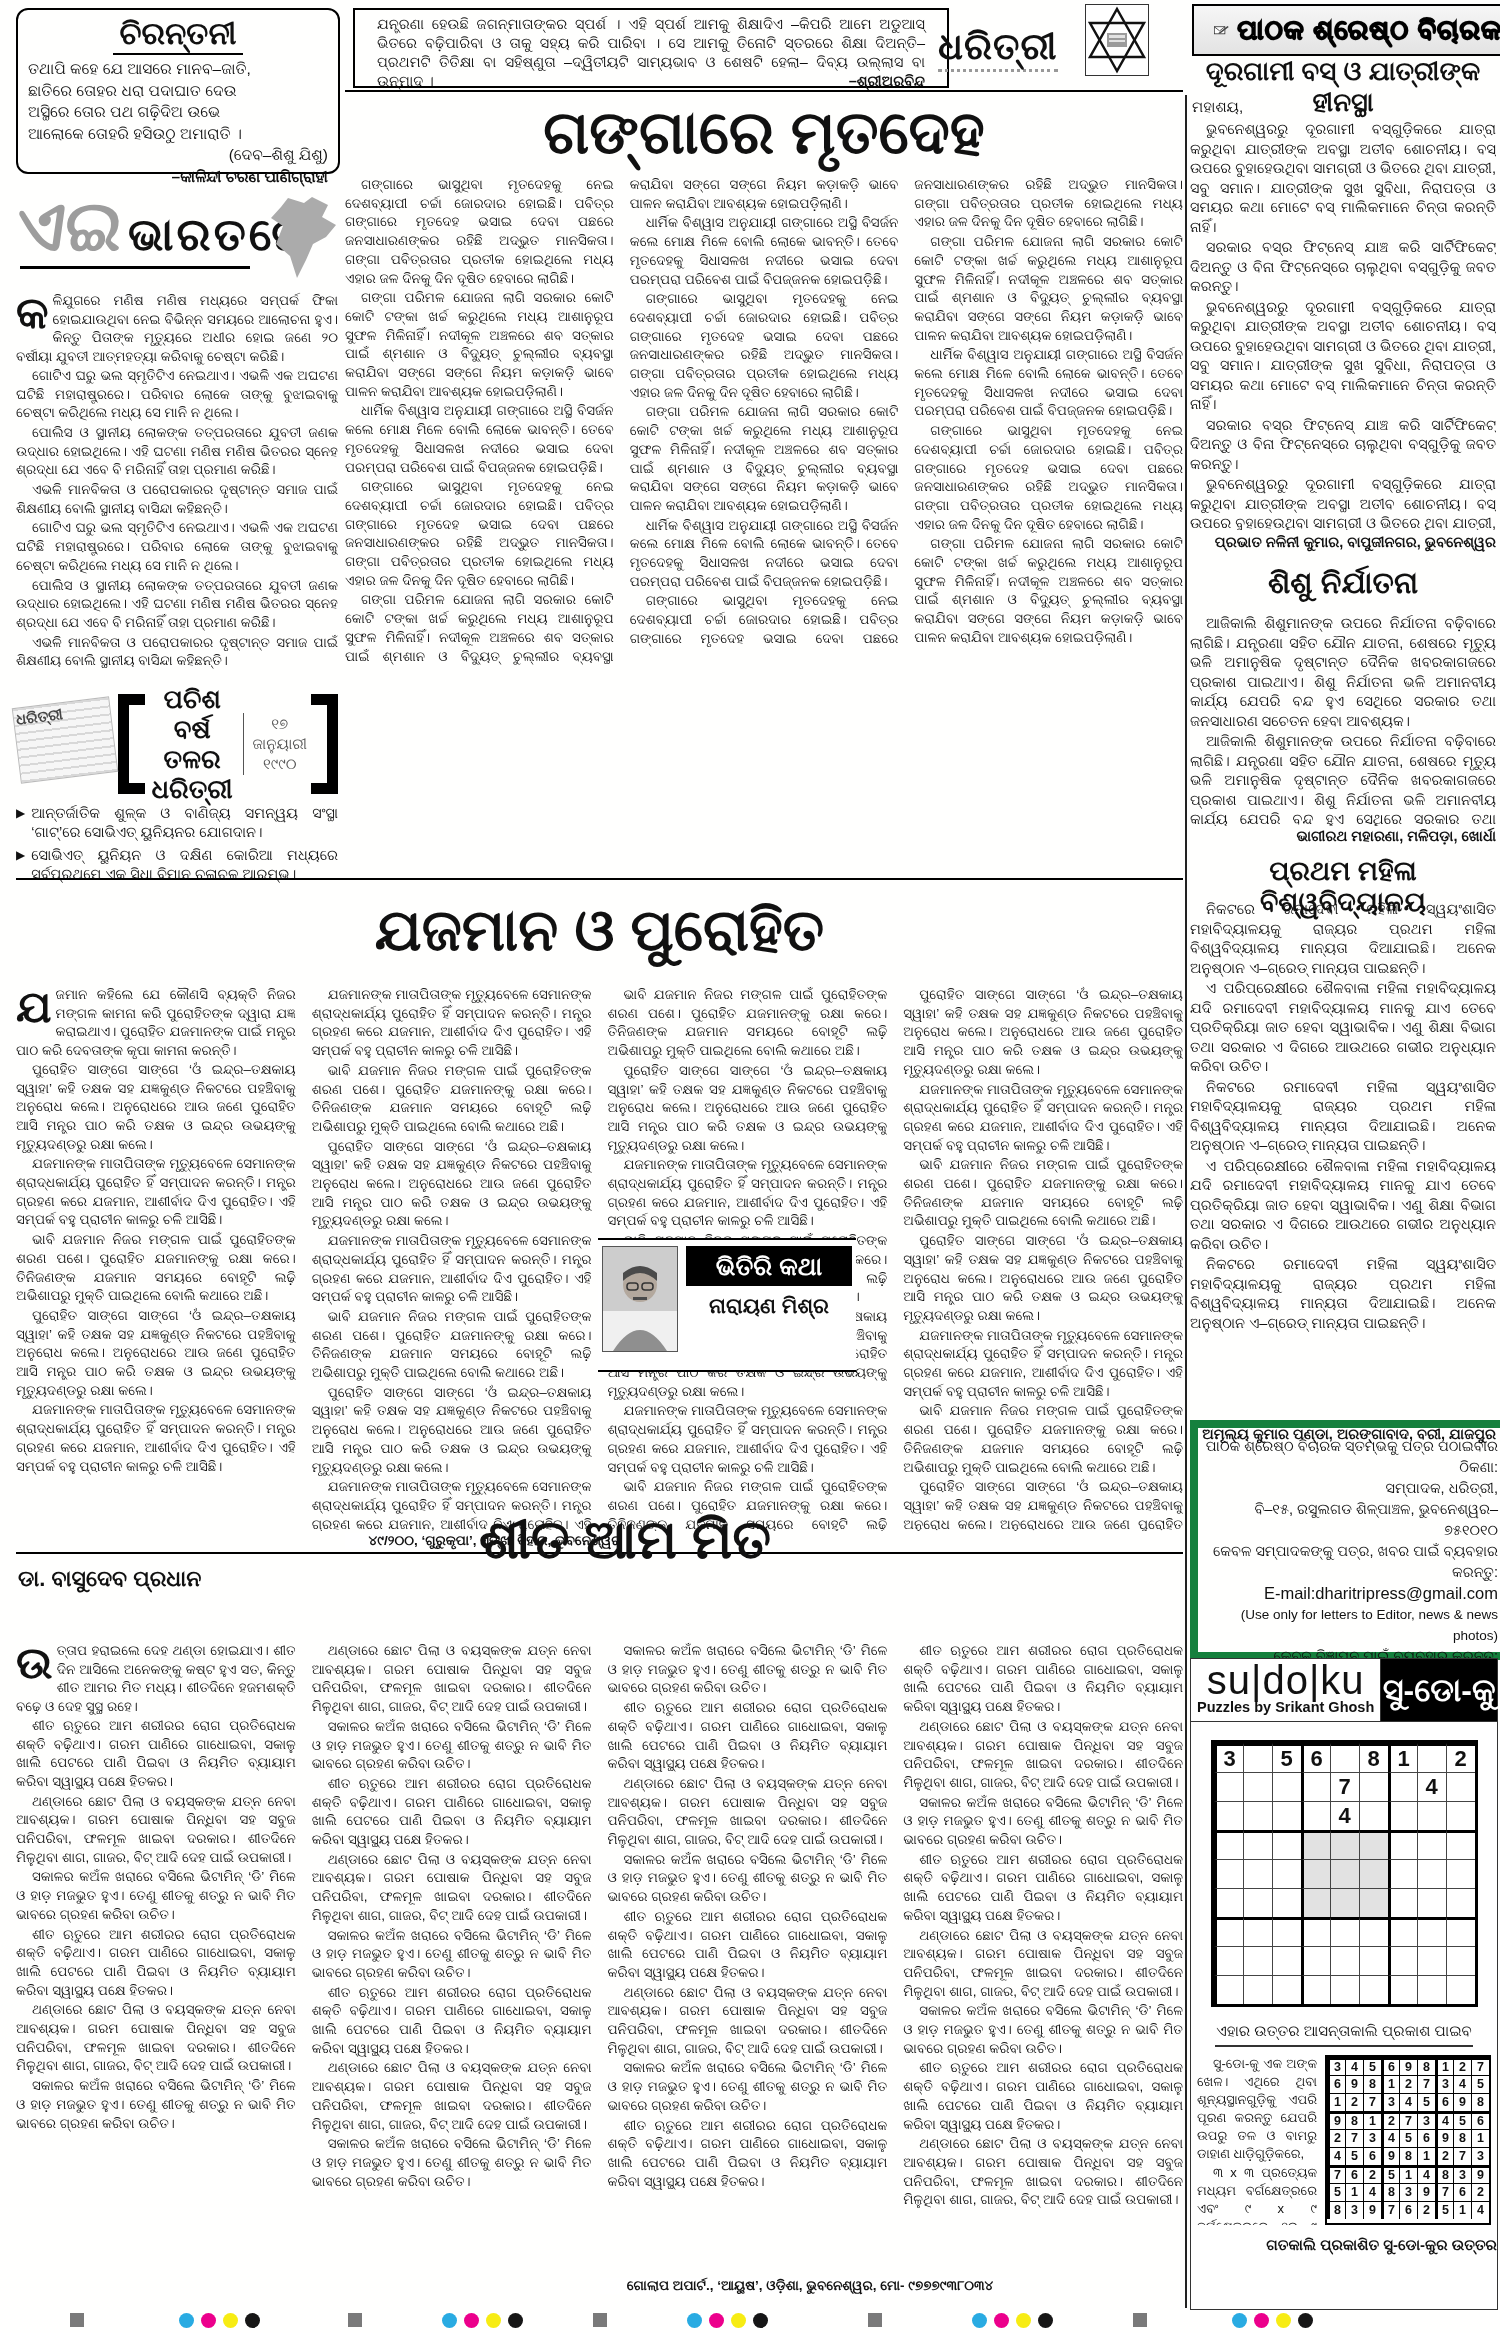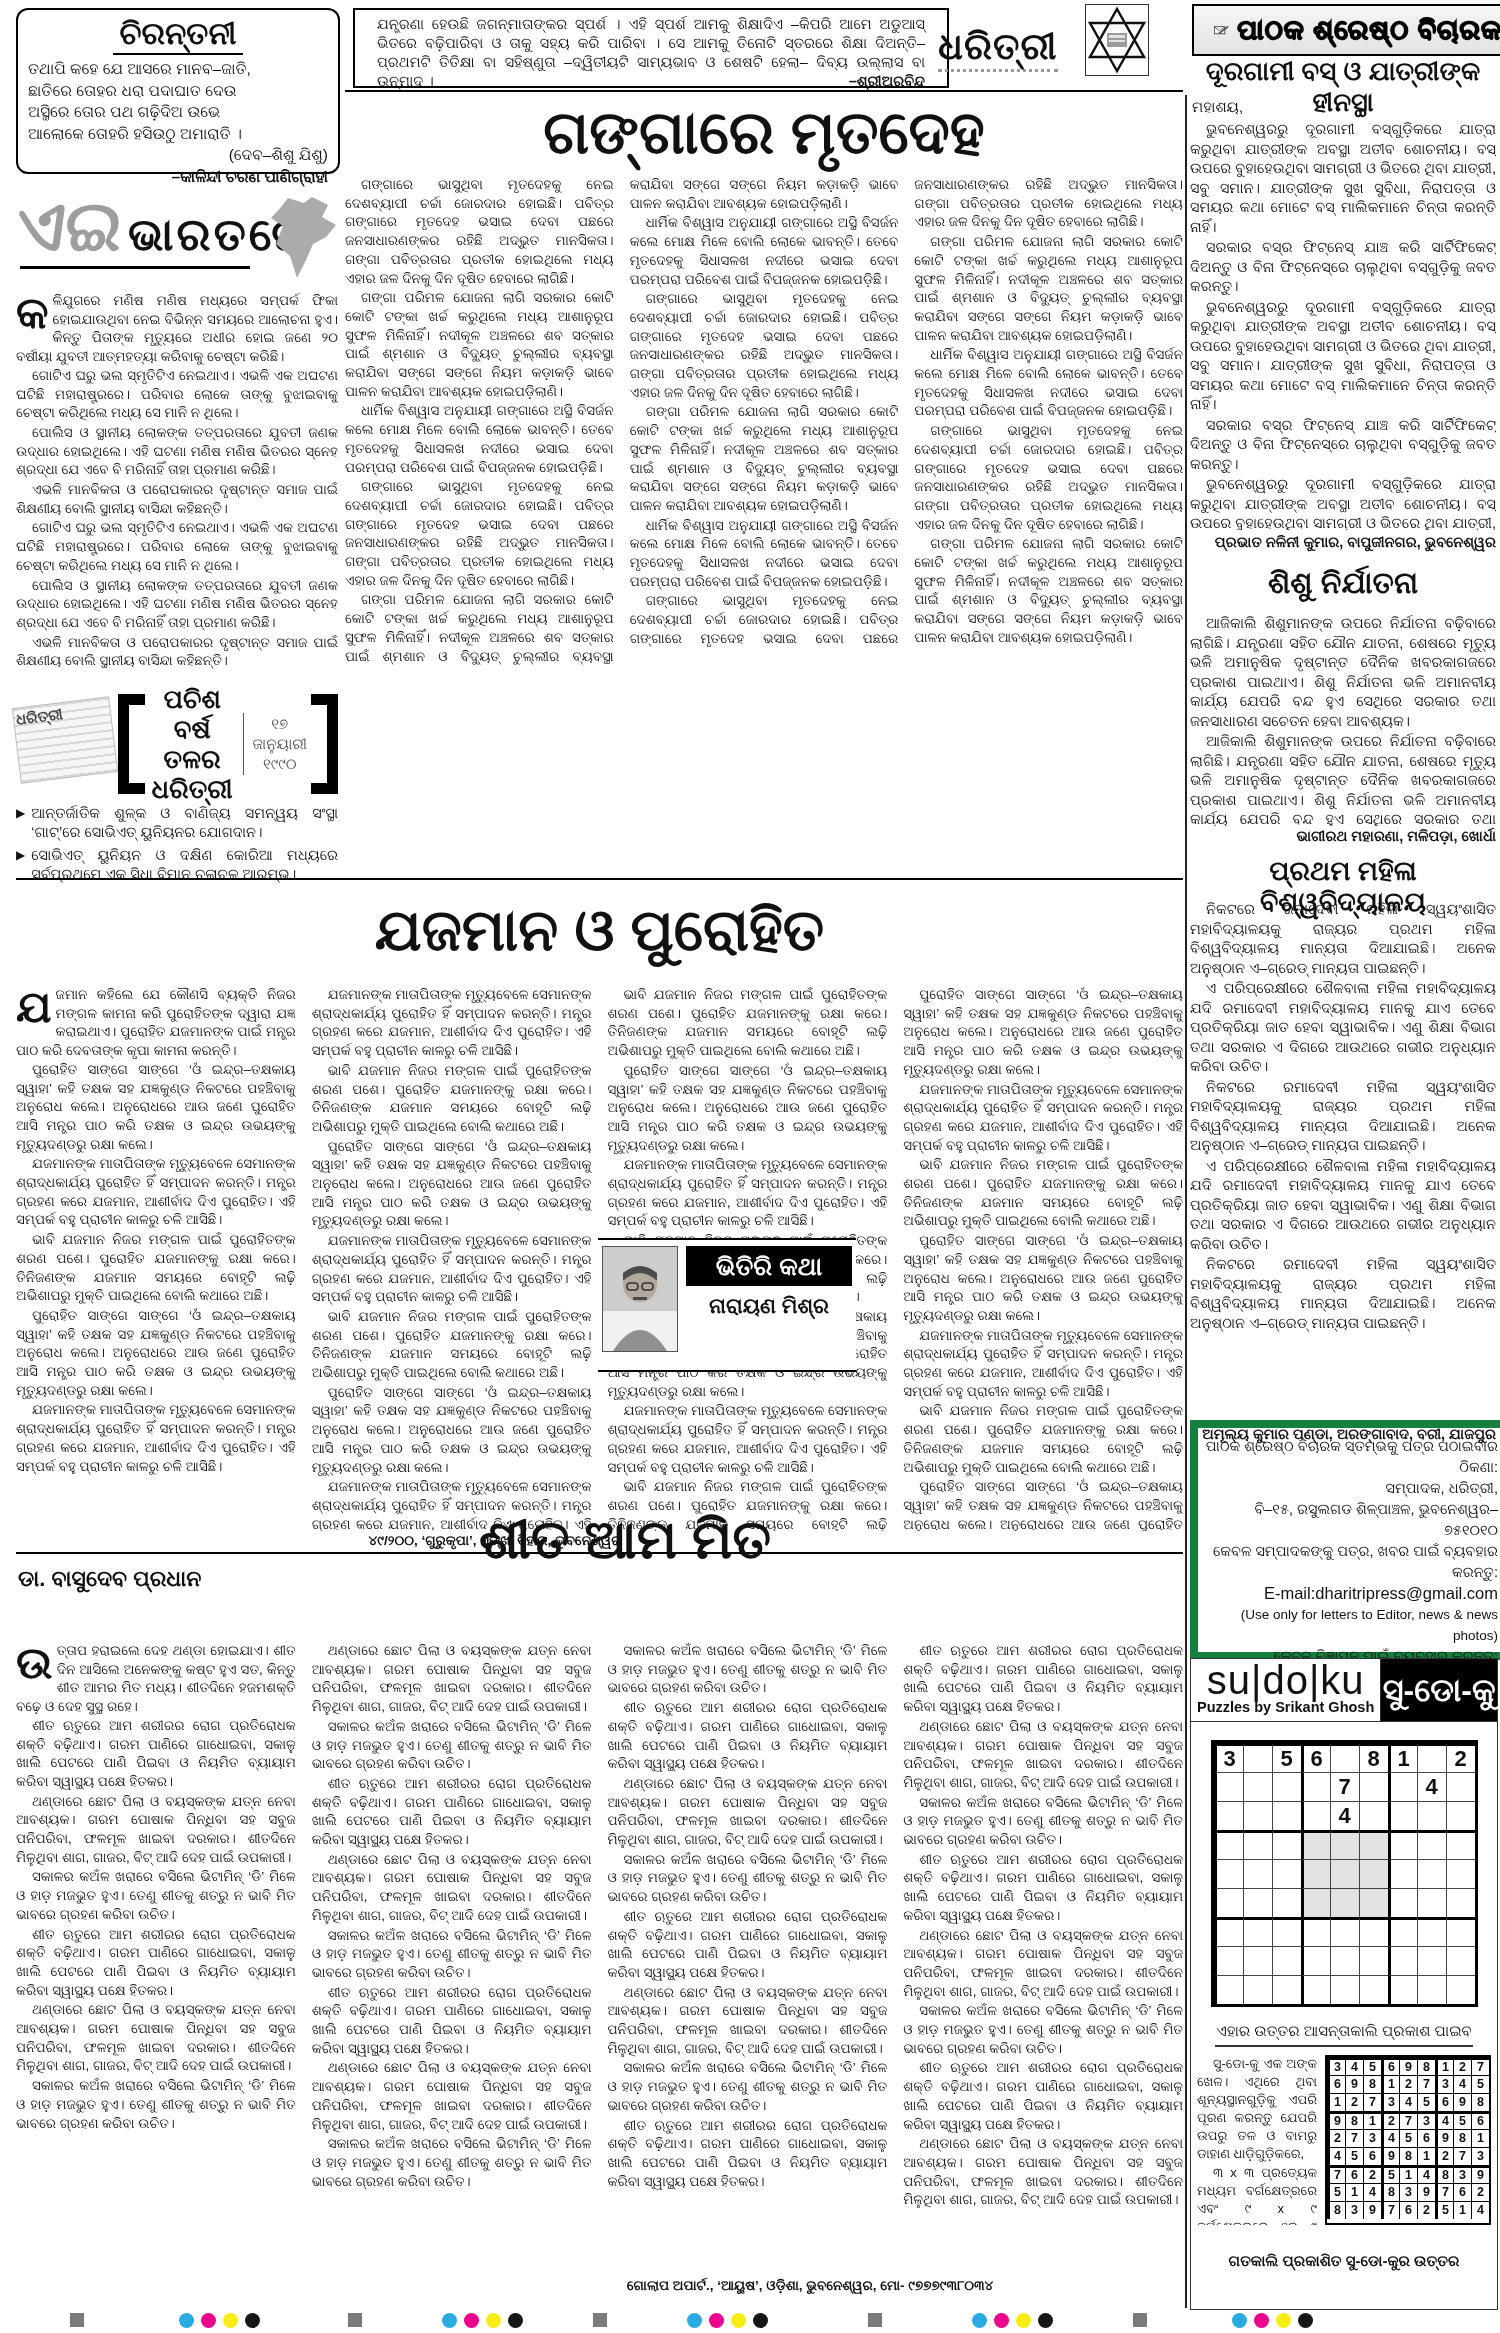--- a/index.html
+++ b/index.html
@@ -517,21 +517,21 @@
           <div class="cell">3</div>
           <div class="cell">9</div>
           <div class="cell bl">7</div>
           <div class="cell">6</div>
           <div class="cell">2</div>
           <div class="cell bl">5</div>
           <div class="cell">1</div>
           <div class="cell">4</div>
         </div>
     </div>
-    <div class="centercap" style="margin-top:26px;font-weight:bold;">ଗତକାଲି ପ୍ରକାଶିତ ସୁ-ଡୋ-କୁର ଉତ୍ତର</div>
+    <div class="centercap" style="margin-top:10px;font-weight:bold;text-align:right;">ଗତକାଲି ପ୍ରକାଶିତ ସୁ-ଡୋ-କୁର ଉତ୍ତର</div>
   </div>
 
   <div class="abs" style="left:0;top:2310px;width:1500px;height:20px;display:flex;align-items:center;">
     <div class="sq" style="margin-left:70px;"></div>
     <div class="dotrow" style="margin-left:95px;">
       <div class="dot" style="background:#29abe2;"></div>
         <div class="dot" style="background:#ec008c;"></div>
         <div class="dot" style="background:#f7ec13;"></div>
         <div class="dot" style="background:#161616;"></div>
     </div>

